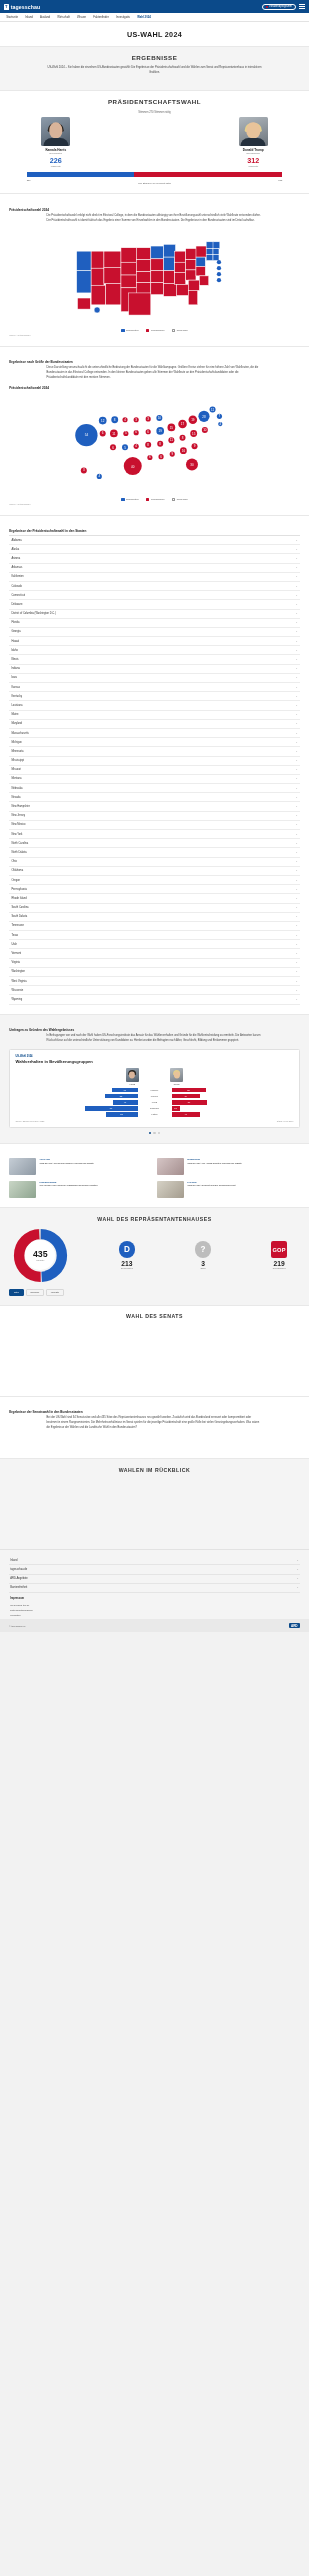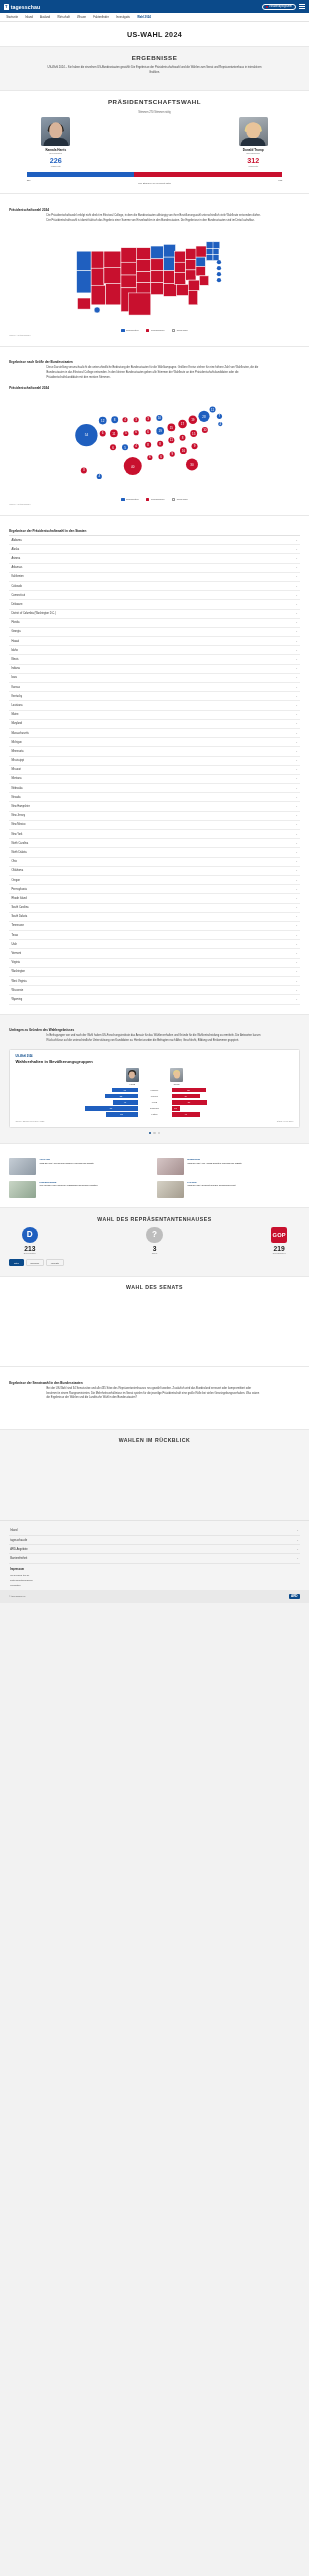--- a/index.html
+++ b/index.html
@@ -803,20 +803,33 @@
         <div class="teaser">
           <div class="thumb d"></div>
           <div class="tx"><b>FAKTEN</b>Was die USA bewegt und die Rechnung zeigt</div>
         </div>
       </div>
   </div>
 
   <div class="section gray">
     <div class="sec-title small">WAHL DES REPRÄSENTANTENHAUSES</div>
     <div class="house-row">
+      <div class="donut-wrap">
+        <div class="donut">
+          <svg viewBox="0 0 120 120" width="57" height="57">
+            <circle cx="60" cy="60" r="45" fill="none" stroke="#1f5fbf" stroke-width="22" stroke-dasharray="138 283" transform="rotate(-90 60 60)"></circle>
+            <circle cx="60" cy="60" r="45" fill="none" stroke="#c8102e" stroke-width="22" stroke-dasharray="140 283" stroke-dashoffset="-140" transform="rotate(-90 60 60)"></circle>
+            <circle cx="60" cy="60" r="45" fill="none" stroke="#cfcfcf" stroke-width="22" stroke-dasharray="5 283" stroke-dashoffset="-278" transform="rotate(-90 60 60)"></circle>
+          </svg>
+          <div class="hole">
+            <div class="num">435</div>
+            <div class="cap">Mandate</div>
+          </div>
+        </div>
+      </div>
       <div class="party-col">
         <div class="party-badge dem">D</div>
         <div class="party-num">213</div>
         <div class="party-lbl">Demokraten</div>
       </div>
       <div class="party-col">
         <div class="party-badge oth">?</div>
         <div class="party-num">3</div>
         <div class="party-lbl">Offen</div>
       </div>

